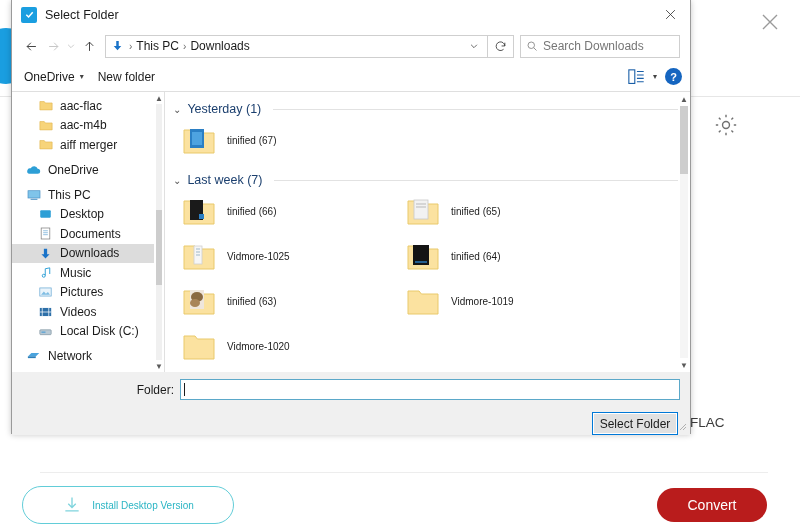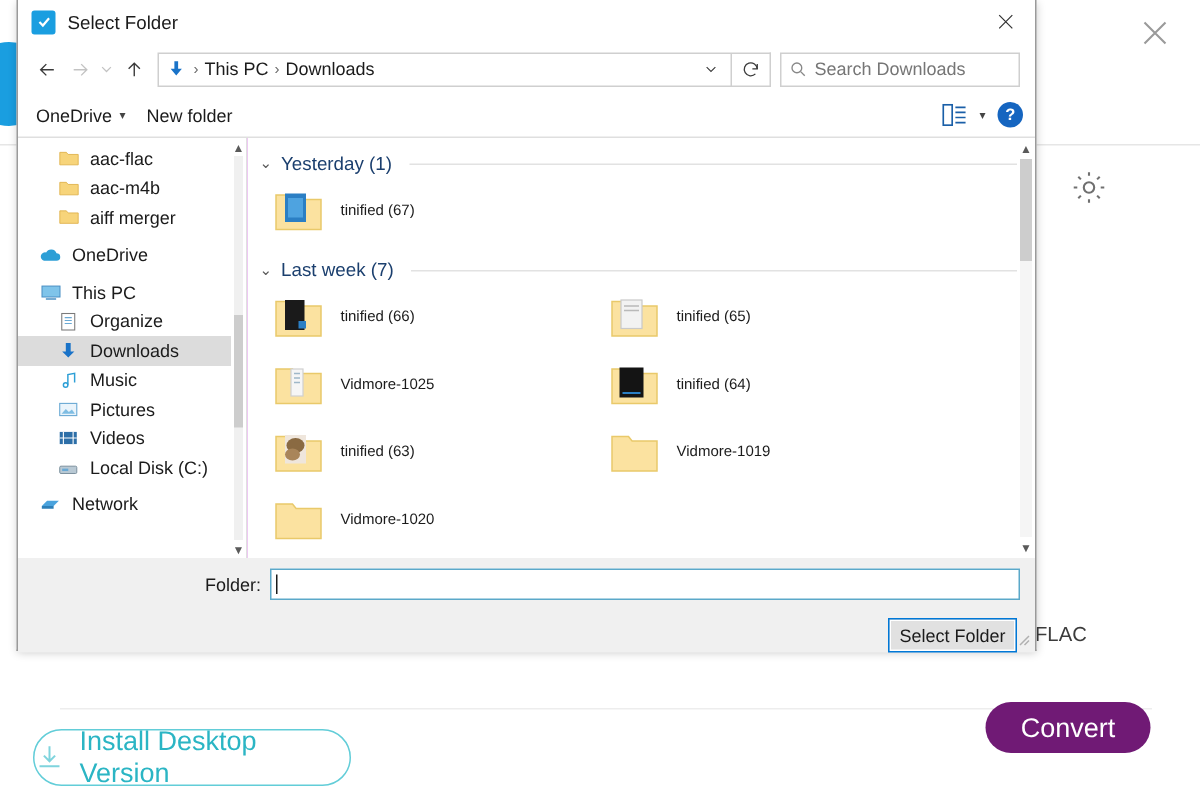--- a/index.html
+++ b/index.html
@@ -33,27 +33,27 @@
   .fmt-strip { position:absolute; left:0px; top:403px; width:800px; height:62px; background:#fff; }
   .radio-dot { width:11px; height:11px; border:1px solid #9a9a9a; border-radius:50%; background:#fff; display:inline-block; }
   .radio-flac { position:absolute; left:672px; top:415px; display:flex; align-items:center; gap:7px; color:#3c3c3c; font-size:13.5px; }
 
   .bottom-divider { position:absolute; left:40px; top:472px; width:728px; height:1px; background:#ededed; }
 
   .btn-install {
     position:absolute; left:22px; top:486px; width:212px; height:38px;
     border:1px solid #62cdd8; border-radius:19px; color:#2bb5c4; background:#fff;
     display:flex; align-items:center; justify-content:center; gap:10px;
-    font-size:18px; cursor:pointer;
+    font-size:10px; cursor:pointer;
   }
   .dl-icon { width:20px; height:20px; color:#7fd4dd; }
   .btn-convert {
-    position:absolute; left:657px; top:468px; width:110px; height:34px;
-    border-radius:17px; background:#701a75; color:#ffffff;
-    display:flex; align-items:center; justify-content:center; font-size:18px; cursor:pointer;
+    position:absolute; left:657px; top:488px; width:110px; height:34px;
+    border-radius:17px; background:#b91c1c; color:#ffffff;
+    display:flex; align-items:center; justify-content:center; font-size:14px; cursor:pointer;
   }
 
   
   #dialog {
     position:absolute; left:11px; top:0px; width:680px; height:434px;
     background:#f0f0f0; border:1px solid #9a9a9a; border-top:none;
     box-shadow:0 1px 6px rgba(0,0,0,.22);
   }
   .dlg-title {
     height:30px; background:#ffffff; display:flex; align-items:center;
@@ -350,26 +350,34 @@
         <span class="tree-ic">
             <svg viewBox="0 0 16 14" width="14" height="12">
               <rect x="1" y="2" width="14" height="8.5" fill="#7fc4ea" stroke="#4a90c4" stroke-width=".8"></rect>
               <path d="M4 12h8" stroke="#4a90c4" stroke-width="1.2"></path>
             </svg>
           </span>
         <span>This PC</span>
       </div>
       <div class="tree-item indent2">
         <span class="tree-ic">
+            <svg viewBox="0 0 16 14" width="13" height="12">
+              <rect x="1.5" y="2.5" width="13" height="9" rx="1" fill="#2d9fd6"></rect>
+            </svg>
+          </span>
+        <span>Desktop</span>
+      </div>
+      <div class="tree-item indent2">
+        <span class="tree-ic">
             <svg viewBox="0 0 14 16" width="11" height="13">
               <rect x="1.5" y="1" width="11" height="14" fill="#fff" stroke="#7a7a7a" stroke-width=".9"></rect>
               <path d="M4 4.5h6M4 7h6M4 9.5h6" stroke="#6aa9d4" stroke-width=".9"></path>
             </svg>
           </span>
-        <span>Organize</span>
+        <span>Documents</span>
       </div>
       <div class="tree-item indent2 sel">
         <span class="tree-ic">
             <svg viewBox="0 0 16 16" width="13" height="13">
               <path d="M6 2h4v7h3l-5 5-5-5h3z" fill="#1a73c8"></path>
             </svg>
           </span>
         <span>Downloads</span>
       </div>
       <div class="tree-item indent2">

